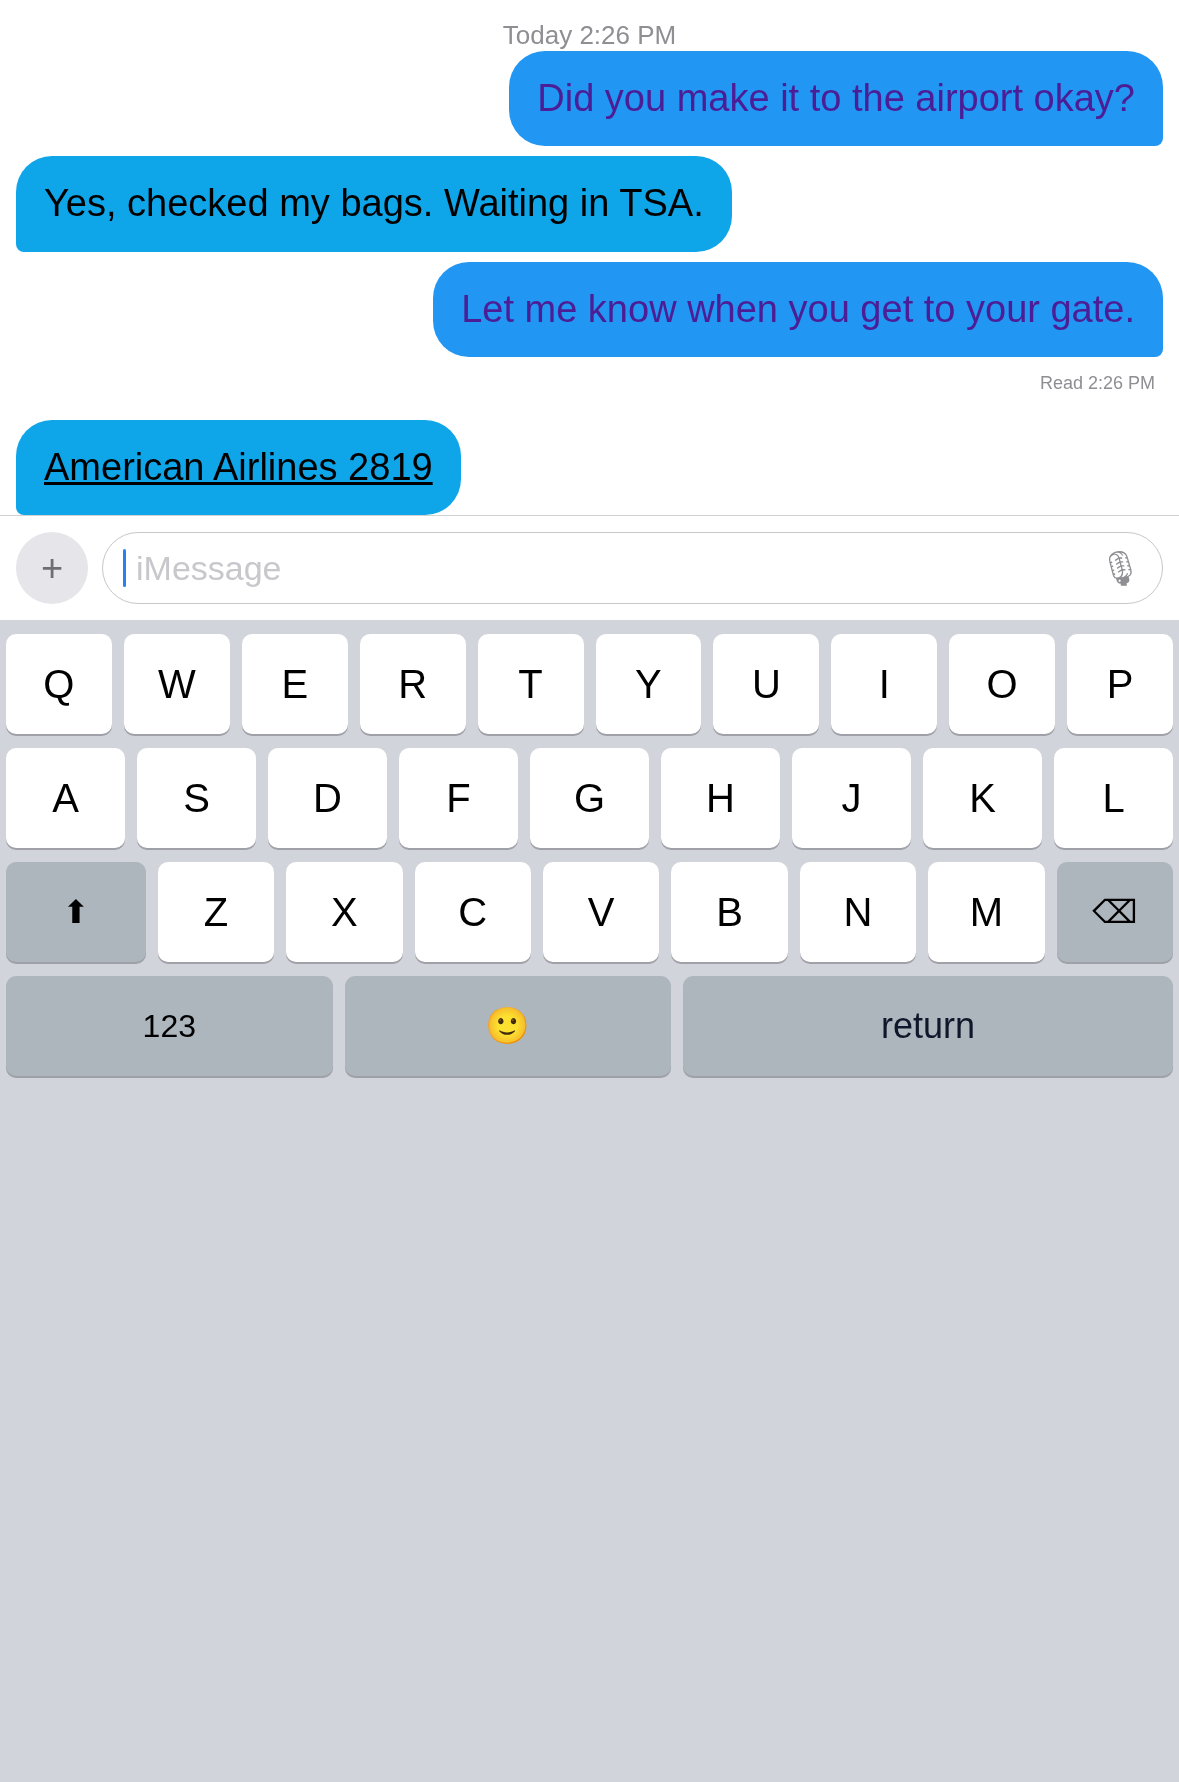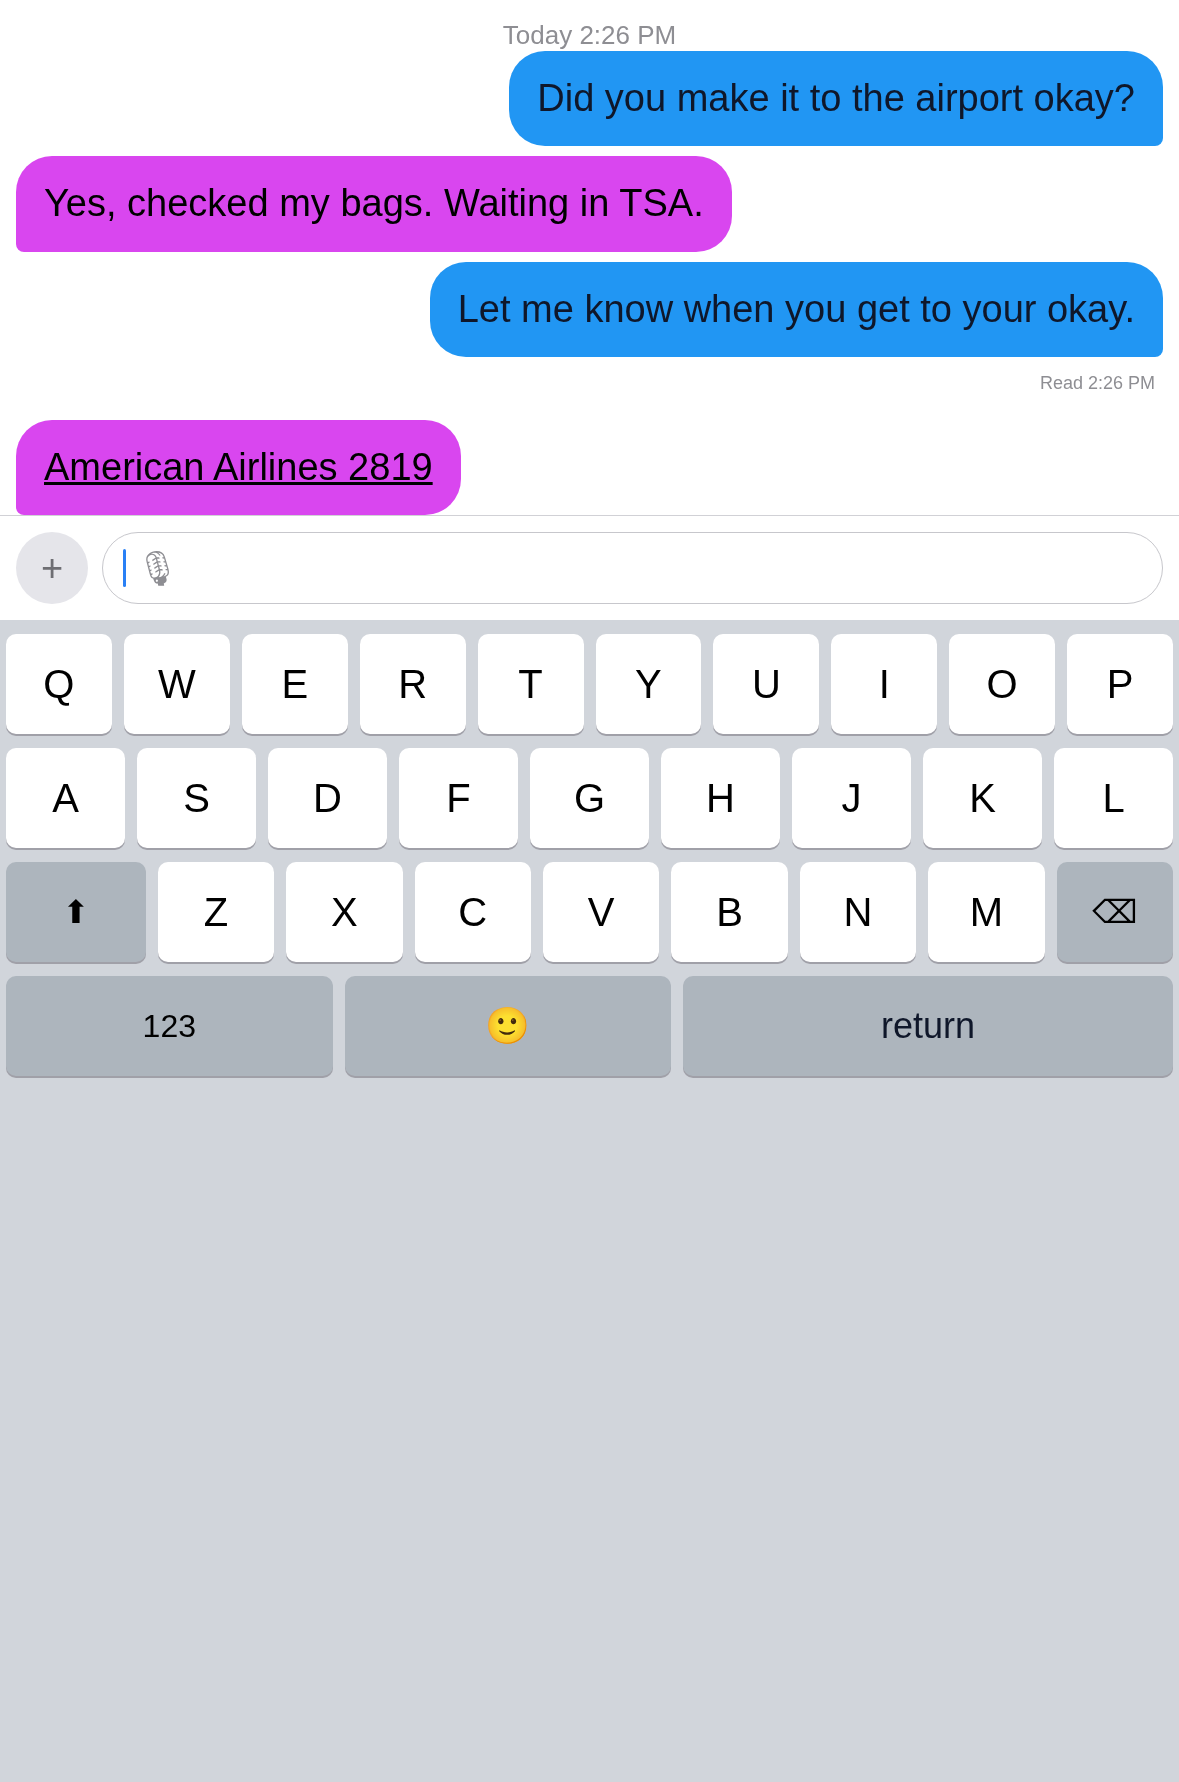--- a/index.html
+++ b/index.html
@@ -49,25 +49,25 @@
       max-width: 72%;
       padding: 22px 28px;
       border-radius: 36px;
       font-size: 38px;
       line-height: 1.35;
       word-wrap: break-word;
     }
 
     .bubble.sent {
       background: #2196F3;
-      color: #0f172a;
+      color: #4c1d95;
       border-bottom-right-radius: 8px;
     }
     .bubble.received {
-      background: #d946ef;
+      background: #0ea5e9;
       color: #000;
       border-bottom-left-radius: 8px;
     }
 
     
     .bubble.received .flight-link {
       text-decoration: underline;
       color: #000;
     }
 
@@ -238,21 +238,21 @@
     </div>
 
     <div class="bubble-row received">
       <div class="bubble received">
         <span>Yes, checked my bags. Waiting in TSA.</span>
       </div>
     </div>
 
     <div class="bubble-row sent">
       <div class="bubble sent">
-        <span>Let me know when you get to your okay.</span>
+        <span>Let me know when you get to your gate.</span>
       </div>
     </div>
 
 
     <div class="read-status">Read 2:26 PM</div>
 
     <div class="bubble-row received">
       <div class="bubble received">
         <span class="flight-link">American Airlines 2819</span>
       </div>
@@ -260,20 +260,21 @@
 
   </div>
 </div>
 
 <div class="input-area">
   <div class="plus-button">
     <span>+</span>
   </div>
   <div class="message-input-wrap">
     <div class="cursor-line"></div>
+    <div class="message-placeholder">iMessage</div>
     <div class="mic-icon">🎙</div>
   </div>
 </div>
 
 <div class="keyboard">
 
   <div class="key-row">
     <div class="key">Q</div>
     <div class="key">W</div>
     <div class="key">E</div>

